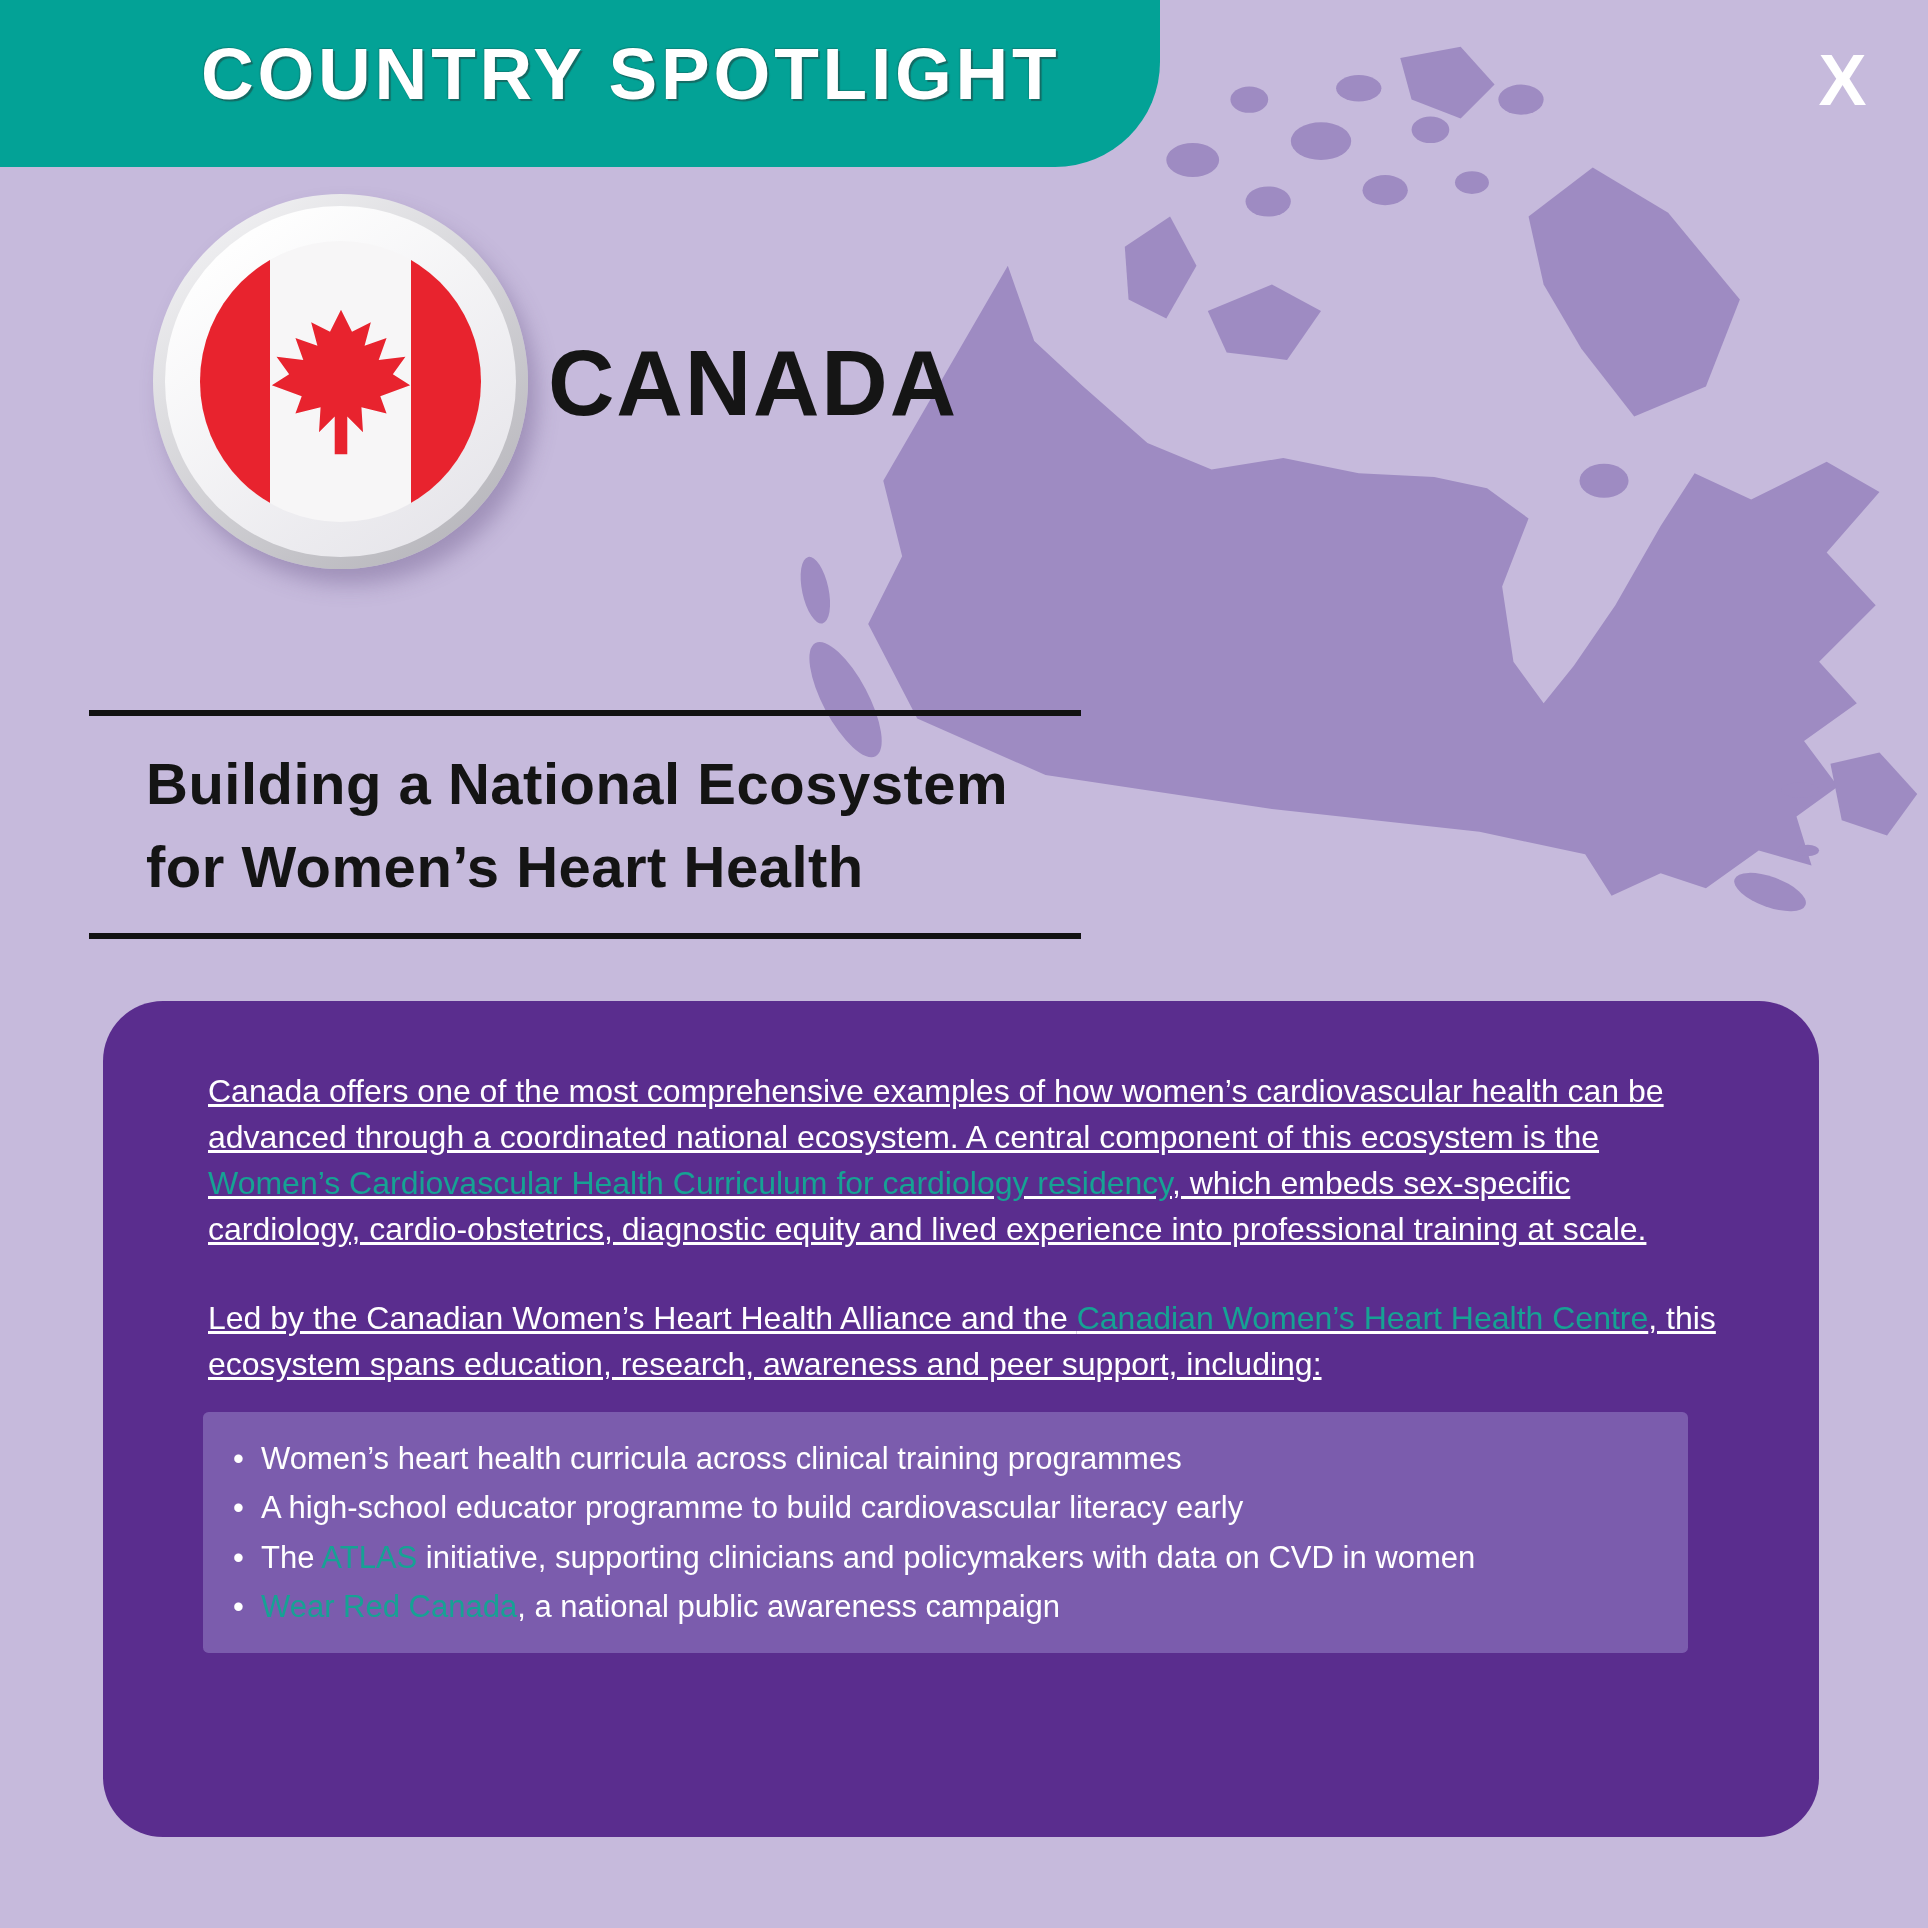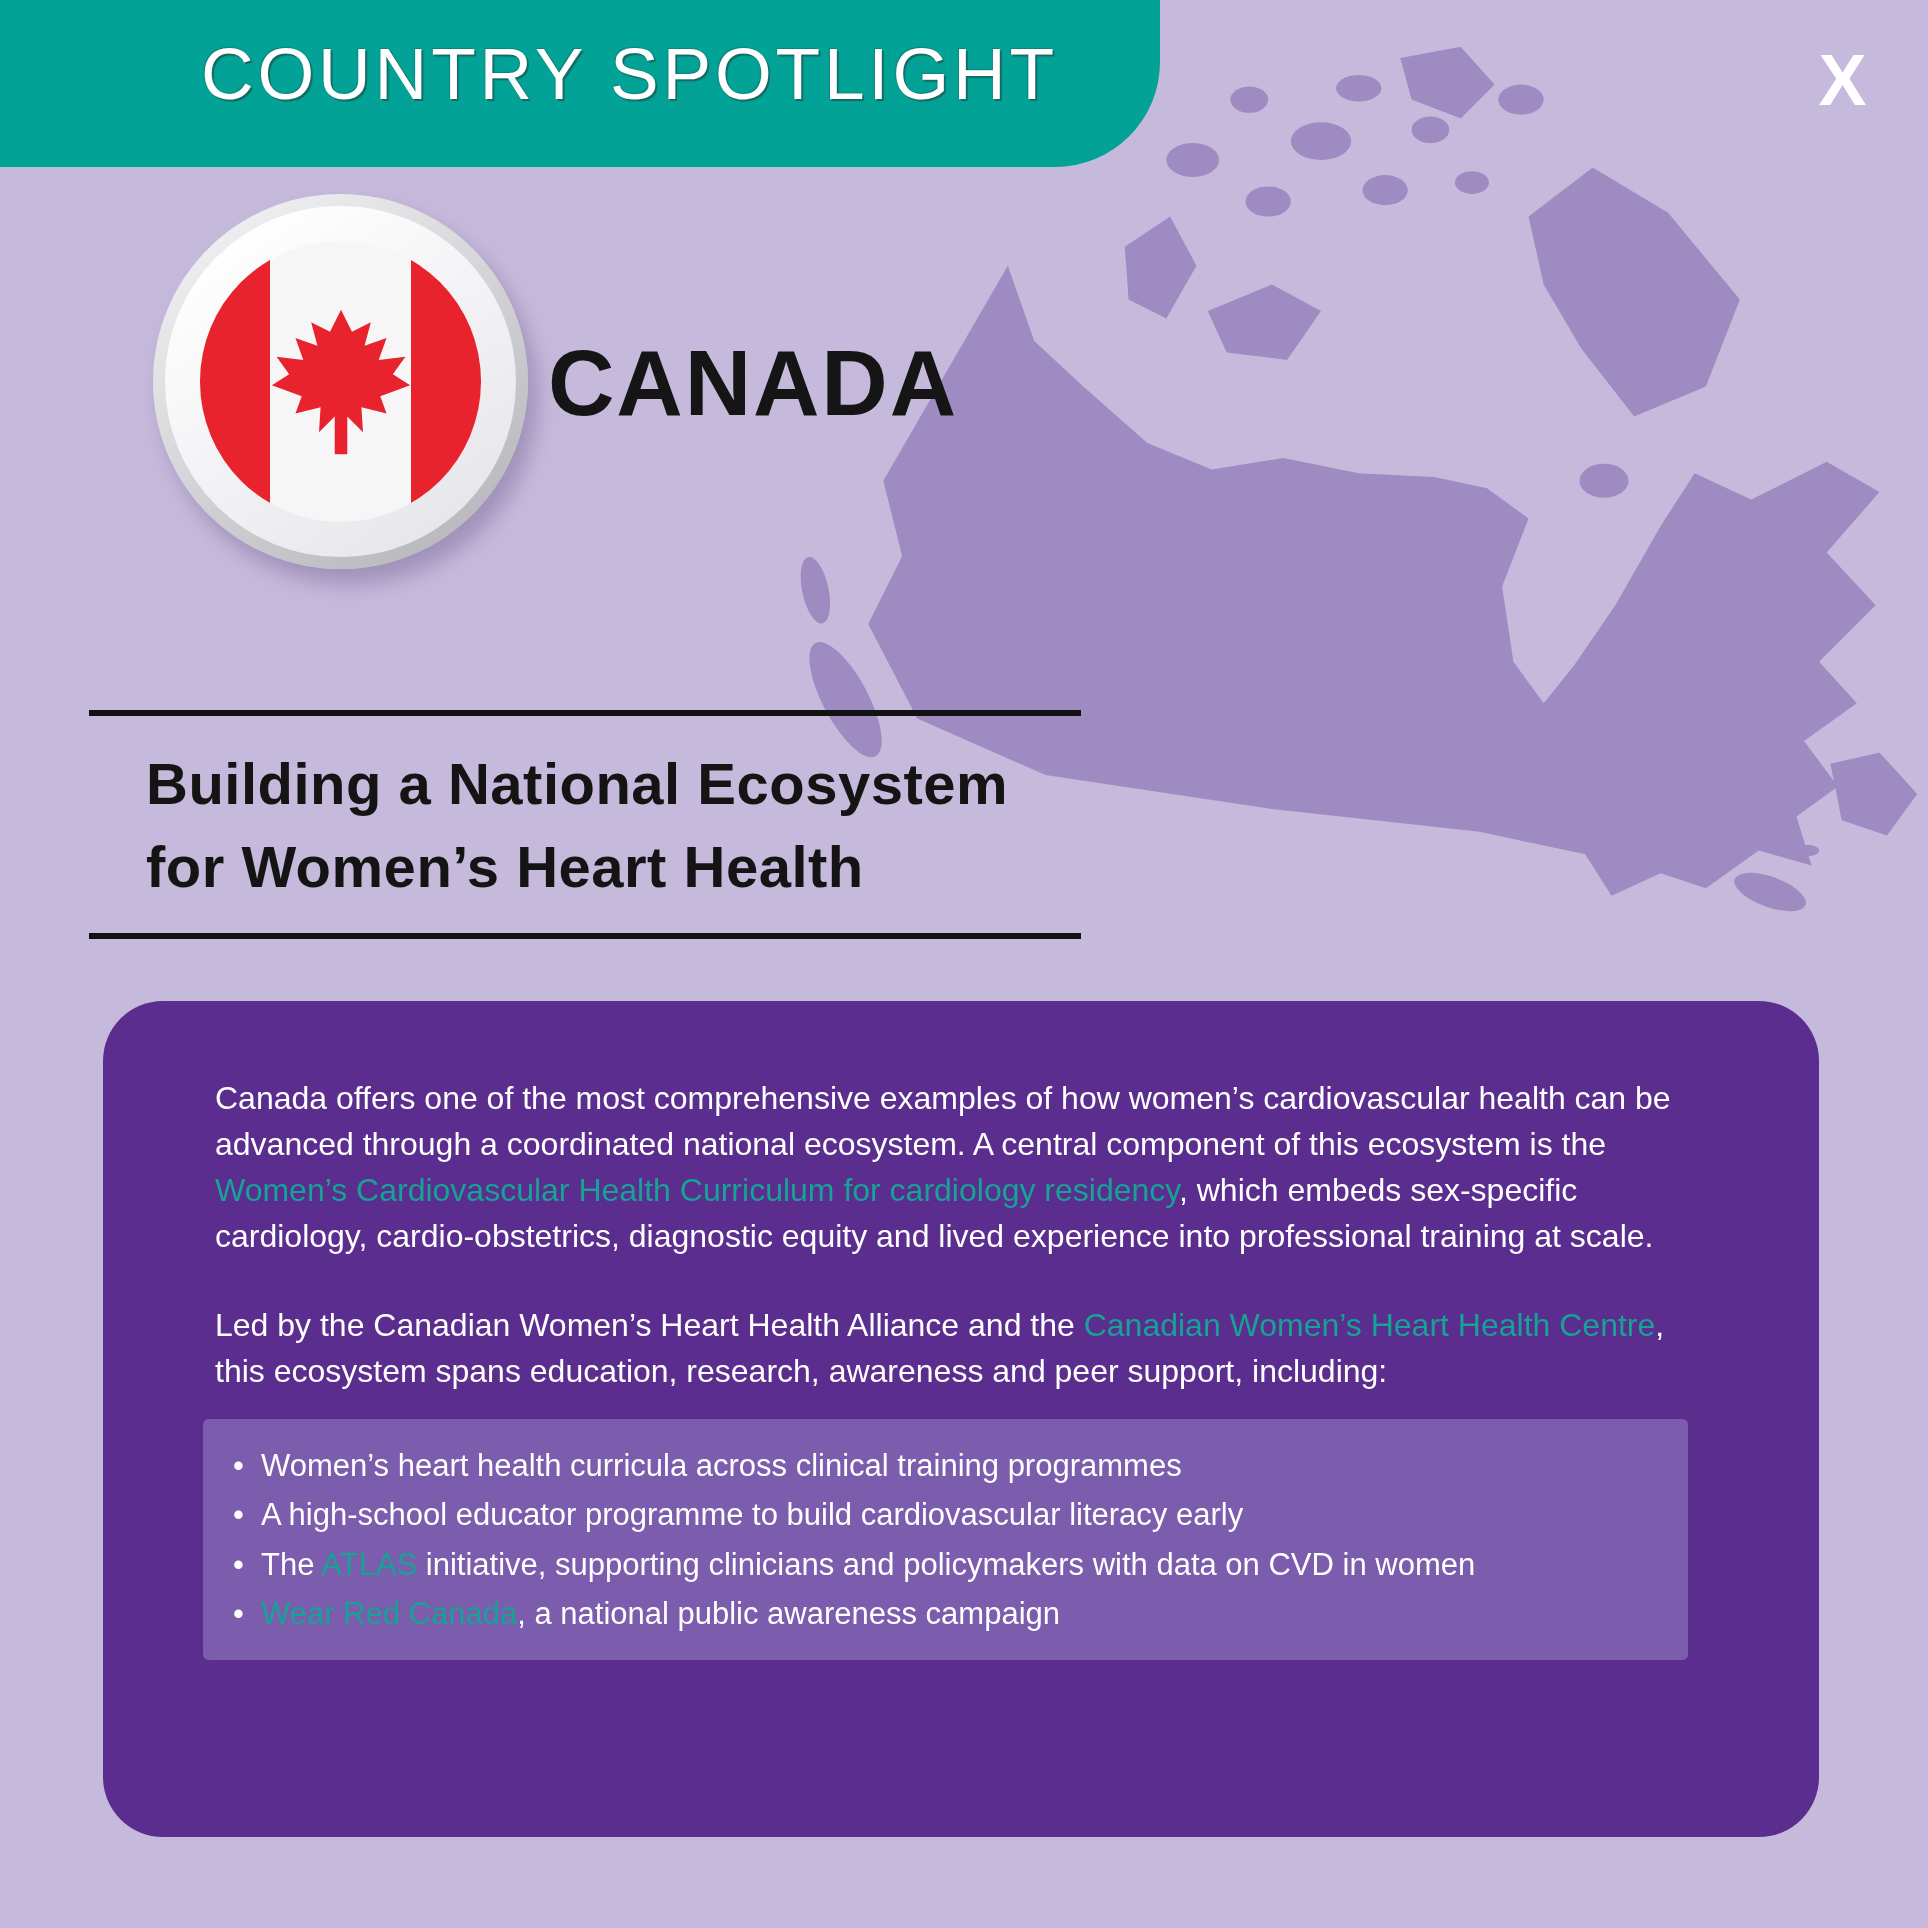--- a/index.html
+++ b/index.html
@@ -6,21 +6,21 @@
   body{font-family:"Liberation Sans","DejaVu Sans",sans-serif;}
   #canvas{position:relative;width:1928px;height:1928px;background:#C6BADC;overflow:hidden;}
 
   
   .map-svg{position:absolute;left:721px;top:43px;width:1217px;height:883px;}
   .land{fill:#9E8BC2;}
 
   
   .banner{position:absolute;left:0;top:0;width:1160px;height:167px;background:#03A296;
           border-bottom-right-radius:105px;}
-  .banner-title{position:absolute;left:201px;top:32px;font-size:73px;font-weight:400;
+  .banner-title{position:absolute;left:201px;top:32px;font-size:73px;font-weight:700;
           color:#ffffff;letter-spacing:3.8px;
           text-shadow:1.9px 1.9px 0.9px rgba(40,40,40,.45),-0.9px -0.9px 0.9px rgba(40,40,40,.25);}
 
   .close-btn{position:absolute;left:1800px;top:38px;width:85px;height:85px;background:none;border:none;
           font-family:inherit;font-size:72px;font-weight:800;color:#ffffff;cursor:pointer;line-height:85px;padding:0;}
 
   
   .flag-badge{position:absolute;left:153px;top:194px;width:375px;height:375px;border-radius:50%;
           background:linear-gradient(145deg,#f0f0f2 10%,#b4b3b9 95%);
           box-shadow:9.4px 15px 21px rgba(90,70,120,.35);}
@@ -39,21 +39,21 @@
   
   .rule{position:absolute;left:89px;width:992px;height:5.6px;background:#121212;}
   .rule.top{top:710px;} .rule.bottom{top:933px;}
   .headline{position:absolute;left:119px;top:742px;font-size:58px;font-weight:800;
           color:#141414;line-height:83px;letter-spacing:0.5px;margin-left:27px;}
 
   
   .panel{position:absolute;left:103px;top:1001px;width:1716px;height:836px;box-sizing:border-box;
           background:#5A2D8E;border-radius:60px;padding:62px 90px 28px 100px;
           color:#ffffff;font-size:32px;line-height:46px;}
-  .panel p{margin:12px;}
+  .panel p{margin:5px;text-decoration:underline;}
   .para-intro{margin-bottom:43px !important;}
   .para-lead{margin-bottom:24.5px !important;}
   .hl{color:#16A294;}
   .list-box{background:#7B5CAD;border-radius:5.6px;margin:0 41px 36px 0;padding:26px 28px 26px 15px;}
   .list-box ul{list-style:none;margin:0;padding:0;font-size:31px;line-height:41px;}
   .list-box li{position:relative;padding-left:43px;margin-bottom:8.5px;}
   .list-box li:last-child{margin-bottom:0;}
   .list-box li::before{content:"\2022";position:absolute;left:15px;top:0;color:#ffffff;}
 </style>
 </head>

